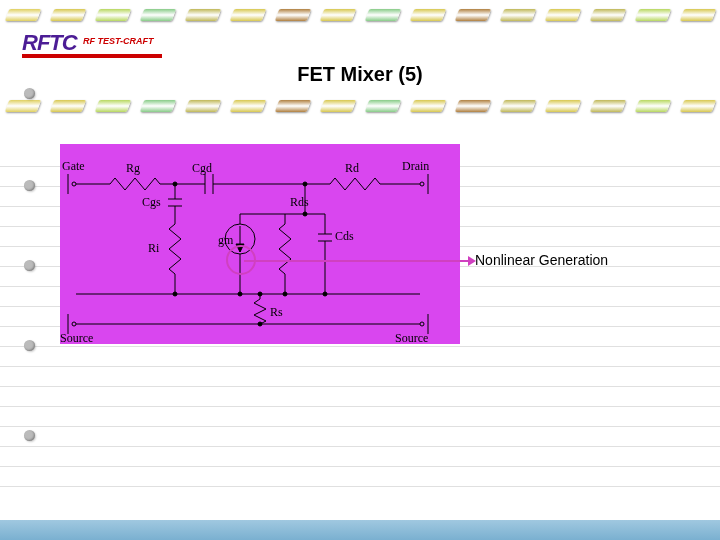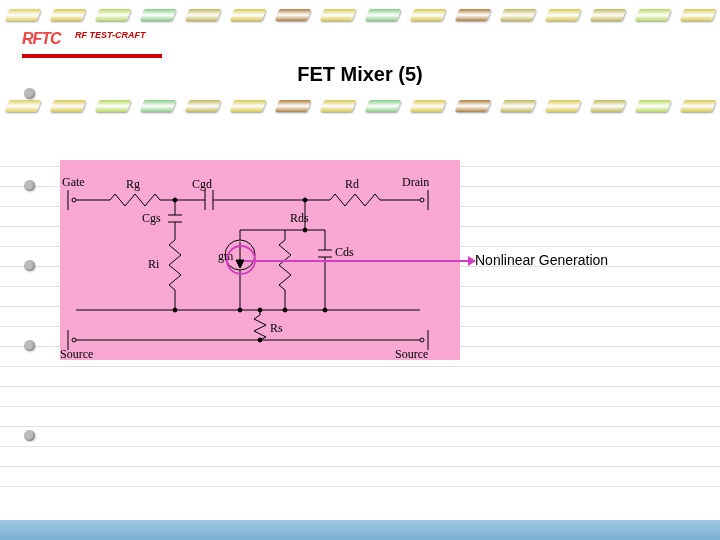--- a/index.html
+++ b/index.html
@@ -27,22 +27,22 @@
     border-radius: 2px;
     box-shadow: 1px 1px 2px rgba(0,0,0,0.4);
   }
   .logo {
     position: absolute;
     top: 30px;
     left: 22px;
     font-style: italic;
     font-weight: bold;
   }
-  .logo .main { font-size: 16px; color: #ef4444; letter-spacing: -1px; }
-  .logo .sub { font-size: 9px; color: #c00; position: relative; top: -6px; left: 2px; margin-left: 8px; }
+  .logo .main { font-size: 22px; color: #4c1d95; letter-spacing: -1px; }
+  .logo .sub { font-size: 9px; color: #c00; position: relative; top: -6px; left: 2px; }
   .logo-underline { position: absolute; top: 54px; left: 22px; width: 140px; height: 4px; background: #c00; }
   .title {
     position: absolute;
     top: 63px;
     width: 720px;
     text-align: center;
     font-size: 20px;
     font-weight: bold;
     color: #000;
   }
@@ -56,25 +56,25 @@
   .bullet-dot {
     position: absolute;
     width: 11px;
     height: 11px;
     border-radius: 50%;
     background: #bbb;
     box-shadow: inset -1px -1px 2px rgba(0,0,0,0.3), 1px 1px 2px rgba(0,0,0,0.2);
   }
   .circuit {
     position: absolute;
-    top: 160px;
+    top: 144px;
     left: 60px;
     width: 400px;
     height: 200px;
-    background: #f9a8d4;
+    background: #d946ef;
   }
   .circuit svg { width: 100%; height: 100%; }
   .clabel { font-family: "Times New Roman", serif; font-size: 12px; fill: #000; }
   .annotation {
     position: absolute;
     top: 252px;
     left: 475px;
     font-size: 14px;
     color: #000;
   }

